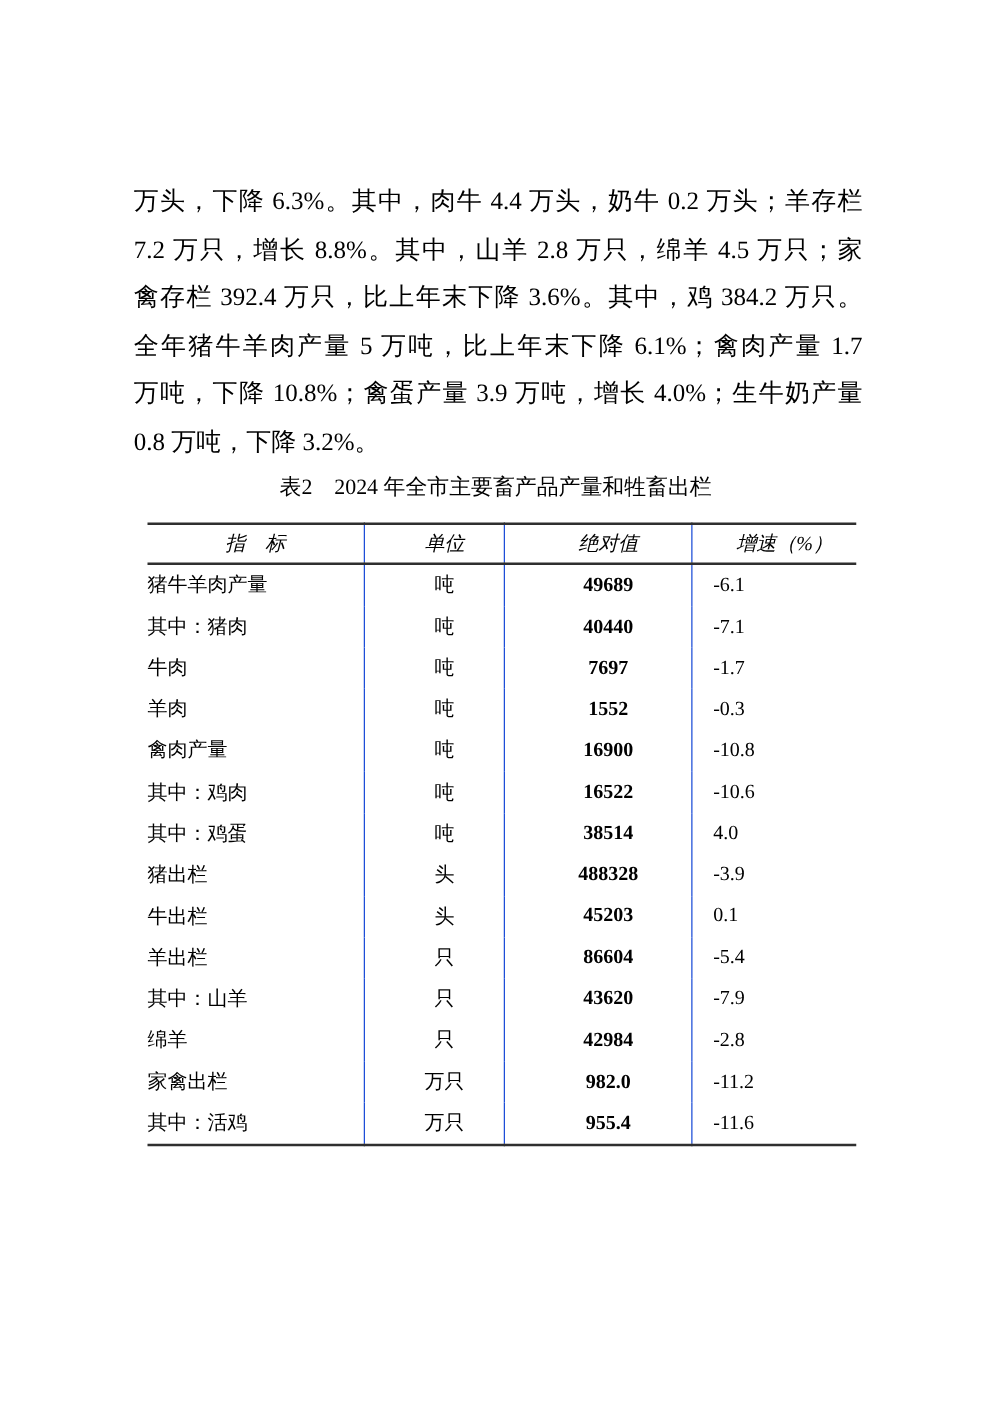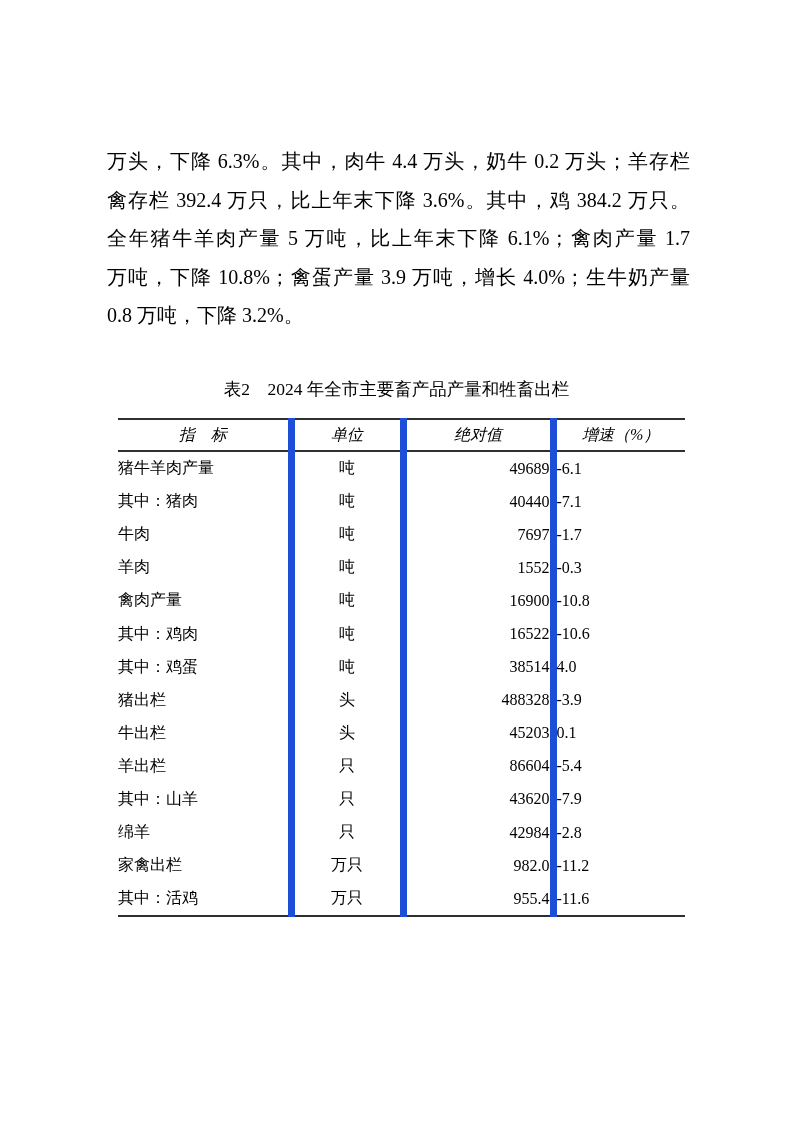--- a/index.html
+++ b/index.html
@@ -62,45 +62,46 @@
     vertical-align: middle;
     padding: 0;
     font-style: italic;
   }
   table.stat td {
     height: 33.1px;
     vertical-align: middle;
     padding: 0;
   }
   table.stat th + th,
-  table.stat td + td { border-left: 7px solid #1d4ed8; }
+  table.stat td + td { border-left: 1px solid #1d4ed8; padding-left: 17px; }
   td.ind  { text-align: left; }
   td.ind0 { padding-left: 5px; }
   td.ind1 { padding-left: 19px; }
   td.ind2 { padding-left: 64px; }
   td.unit { text-align: center; }
-  td.value  { text-align: right; padding-right: 10px; }
+  td.value  { text-align: center; padding-right: 10px; font-weight: bold; }
   td.growth { text-align: left; padding-right: 9px; }
   
   .page-number {
     position: absolute;
     top: 1030px;
     left: 423px;
     transform: translateX(-50%);
     font-size: 17px;
     white-space: nowrap;
   }
 </style>
 </head>
 <body>
 
 <div class="page">
 
   <div class="para">
     <div class="pline j">万头，下降 6.3%。其中，肉牛 4.4 万头，奶牛 0.2 万头；羊存栏</div>
+    <div class="pline j">7.2 万只，增长 8.8%。其中，山羊 2.8 万只，绵羊 4.5 万只；家</div>
     <div class="pline j">禽存栏 392.4 万只，比上年末下降 3.6%。其中，鸡 384.2 万只。</div>
     <div class="pline j">全年猪牛羊肉产量 5 万吨，比上年末下降 6.1%；禽肉产量 1.7</div>
     <div class="pline j">万吨，下降 10.8%；禽蛋产量 3.9 万吨，增长 4.0%；生牛奶产量</div>
     <div class="pline">0.8 万吨，下降 3.2%。</div>
   </div>
 
   <div class="table-title">表2　2024 年全市主要畜产品产量和牲畜出栏</div>
 
   <table class="stat">
     <colgroup>

